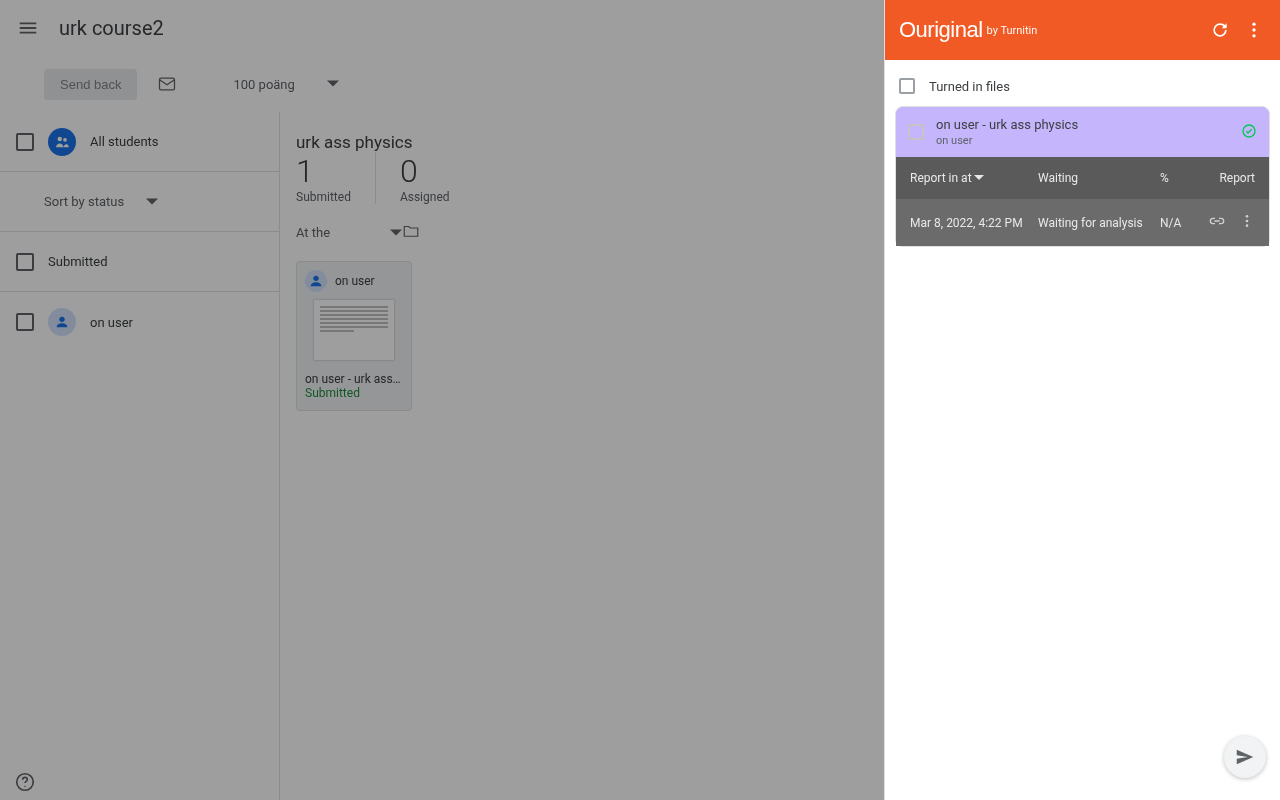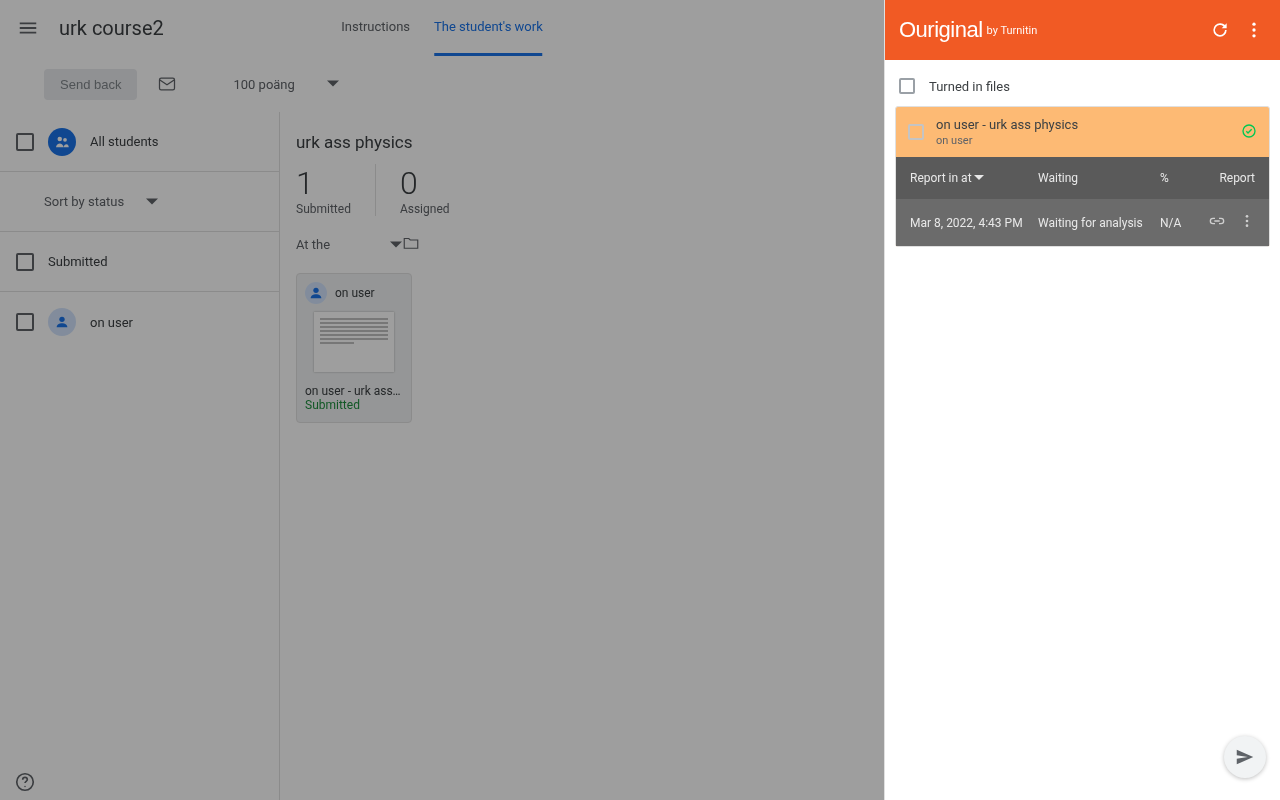--- a/index.html
+++ b/index.html
@@ -80,21 +80,21 @@
 .ls-label{font-size:13px; color:#3c4043;}
 .sort-row{ height:60px; display:flex; align-items:center; padding:0 16px 0 44px; font-size:13px; color:#5f6368; gap:22px; border-bottom:1px solid #e0e0e0; cursor:pointer;}
 .sort-row svg{width:12px;height:12px;fill:#5f6368;}
 .grade-cell{ margin-left:auto; border-left:1px solid #e0e0e0; height:100%; display:flex; align-items:center; padding:0 16px; color:#1e8e3e; font-size:13px;}
 .grade-cell .dash{color:#1e8e3e;}
 .avatar-sm{width:28px;height:28px;border-radius:50%;background:#d2e3fc;display:flex;align-items:center;justify-content:center;}
 .avatar-sm svg{width:16px;height:16px;fill:#1a73e8;}
 
 
 .content { flex:1; padding:20px 16px; }
-.asg-title{ font-size:17px; color:#3c4043; margin-bottom:12px;}
+.asg-title{ font-size:17px; color:#3c4043; margin-bottom:0;}
 .stats{display:flex; gap:24px; margin-bottom:18px;}
 .stat{padding-right:24px;}
 .stat.first{border-right:1px solid #e0e0e0;}
 .stat-num{font-size:32px; font-weight:300; color:#3c4043;}
 .stat-lbl{font-size:12px; color:#5f6368;}
 .filter-row{display:flex; align-items:center; font-size:13px; color:#5f6368; margin-bottom:18px;}
 .filter-dd{display:flex;align-items:center;gap:60px;cursor:pointer;}
 .filter-dd svg{width:12px;height:12px;fill:#5f6368;}
 .folder-icon svg{width:18px;height:18px;fill:none;stroke:#5f6368;stroke-width:1.5;}
 
@@ -138,22 +138,22 @@
 .turned-in-head{
   display:flex;align-items:center;gap:14px;
   padding:18px 14px 12px 14px;
   font-size:13px;color:#3c4043;
 }
 .cb-sm{width:16px;height:16px;border:2px solid #9aa0a6;border-radius:2px;cursor:pointer;}
 
 .file-card{
   margin:0 10px;
   border:1px solid #e0e0e0;
-  border-radius:3px;
-  background:#fdba74;
+  border-radius:8px;
+  background:#c4b5fd;
 }
 .file-head{
   display:flex;align-items:center;gap:12px;padding:10px 12px;
 }
 .file-head .cb-sm{border-color:#c4c4c4;}
 .file-info{flex:1;}
 .file-info .fn{font-size:13px;color:#3c4043;}
 .file-info .fu{font-size:11px;color:#5f6368;margin-top:2px;}
 .check-icon{color:#00c853;}
 .check-icon svg{width:16px;height:16px;fill:none;stroke:#00c853;stroke-width:2;}
@@ -200,24 +200,20 @@
 
 <div class="dimmed-area">
 
   <div class="appbar">
     <div class="menu-icon">
       <svg viewBox="0 0 24 24">
           <path d="M3 6h18v2H3zm0 5h18v2H3zm0 5h18v2H3z"></path>
         </svg>
     </div>
     <div class="page-title">urk course2</div>
-    <div class="tabs">
-      <div class="tab">Instructions</div>
-      <div class="tab active">The student's work</div>
-    </div>
   </div>
 
   <div class="toolbar">
     <button class="sendback-btn">Send back</button>
     <div class="mail-icon">
       <svg viewBox="0 0 24 24">
           <rect x="3" y="5" width="18" height="14" rx="2"></rect>
           <path d="M3 7l9 6 9-6"></path>
         </svg>
     </div>
@@ -371,21 +367,21 @@
         <span>Report in at</span>
         <svg viewBox="0 0 10 6">
             <path d="M0 0l5 5 5-5z"></path>
           </svg>
       </div>
       <div class="c-status">Waiting</div>
       <div class="c-pct">%</div>
       <div class="c-rep">Report</div>
     </div>
     <div class="file-table-row">
-      <div class="c-date">Mar 8, 2022, 4:43 PM</div>
+      <div class="c-date">Mar 8, 2022, 4:22 PM</div>
       <div class="c-status">Waiting for analysis</div>
       <div class="c-pct">N/A</div>
       <div class="c-act">
         <span>
           <svg viewBox="0 0 24 24">
               <path d="M9 7H6a5 5 0 000 10h3v-2H6a3 3 0 010-6h3zM15 7h3a5 5 0 010 10h-3v-2h3a3 3 0 000-6h-3zM8 11h8v2H8z"></path>
             </svg>
         </span>
         <span>
           <svg viewBox="0 0 24 24">

